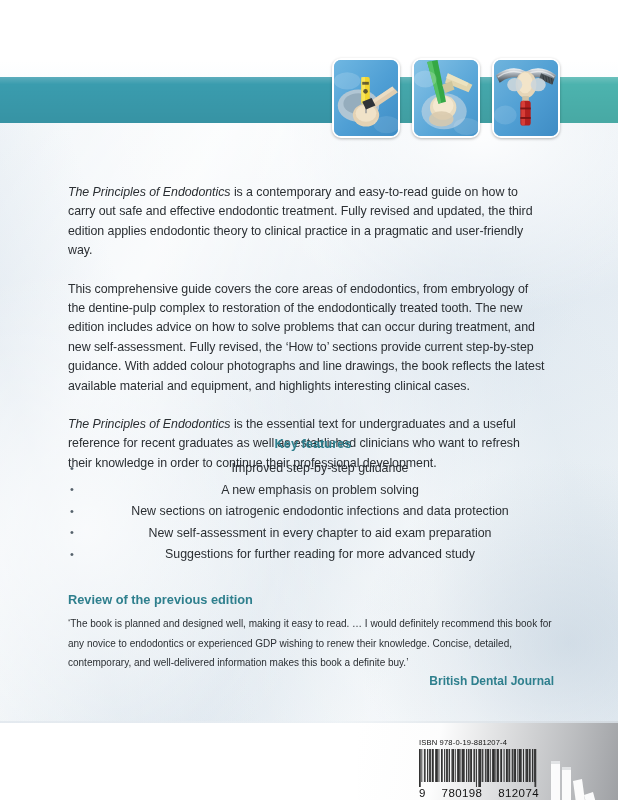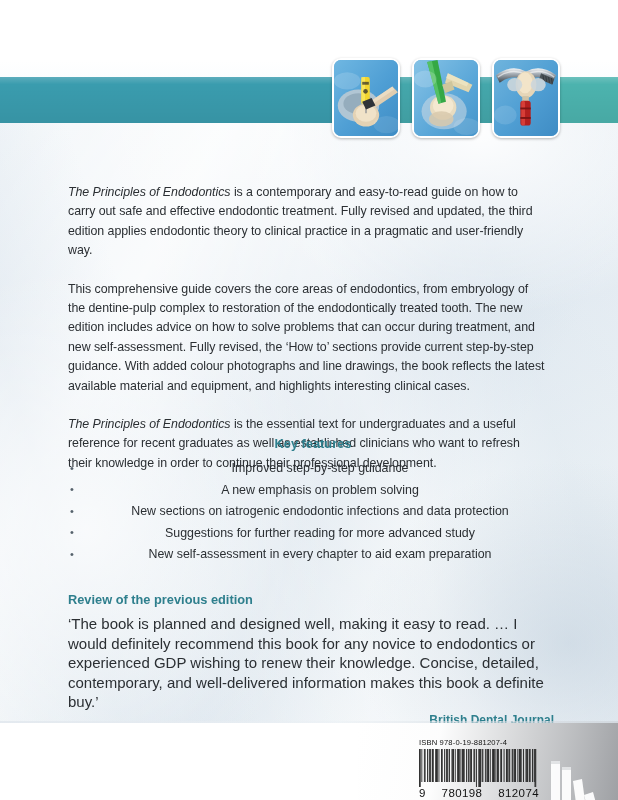--- a/index.html
+++ b/index.html
@@ -131,21 +131,21 @@
   #key-features li::before {
     content: "\2022";
     position: absolute;
     left: 2px; top: -0.5px;
     color: #55616b;
     font-size: 11px;
   }
 
   #review { position: absolute; left: 68px; top: 556px; width: 486px; }
   #review .quote {
-    font-size: 15px;
+    font-size: 10px;
     line-height: 19.6px;
     color: #2b2f33;
   }
   #review .attrib {
     margin-top: 1px;
     text-align: right;
     font-weight: bold;
     font-size: 12px;
     color: #2e7f8d;
   }
@@ -331,22 +331,22 @@
     <p>This comprehensive guide covers the core areas of endodontics, from embryology of the dentine-pulp complex to restoration of the endodontically treated tooth. The new edition includes advice on how to solve problems that can occur during treatment, and new self-assessment. Fully revised, the ‘How to’ sections provide current step-by-step guidance. With added colour photographs and line drawings, the book reflects the latest available material and equipment, and highlights interesting clinical cases.</p>
     <p><em>The Principles of Endodontics</em><span> is the essential text for undergraduates and a useful reference for recent graduates as well as established clinicians who want to refresh their knowledge in order to continue their professional development.</span></p>
   </div>
 
   <div id="key-features">
     <div class="section-head">Key features</div>
     <ul>
       <li>Improved step-by-step guidance</li>
       <li>A new emphasis on problem solving</li>
       <li>New sections on iatrogenic endodontic infections and data protection</li>
+      <li>New self-assessment in every chapter to aid exam preparation</li>
       <li>Suggestions for further reading  for more advanced study</li>
-      <li>New self-assessment in every chapter to aid exam preparation</li>
     </ul>
   </div>
 
   <div id="review">
     <div class="section-head">Review of the previous edition</div>
     <div class="quote">‘The book is planned and designed well, making it easy to read. … I would definitely recommend this book for any novice to endodontics or experienced GDP wishing to renew their knowledge. Concise, detailed, contemporary, and well-delivered information makes this book a definite buy.’</div>
     <div class="attrib">British Dental Journal</div>
   </div>
 
   <div class="band-topline"></div>

